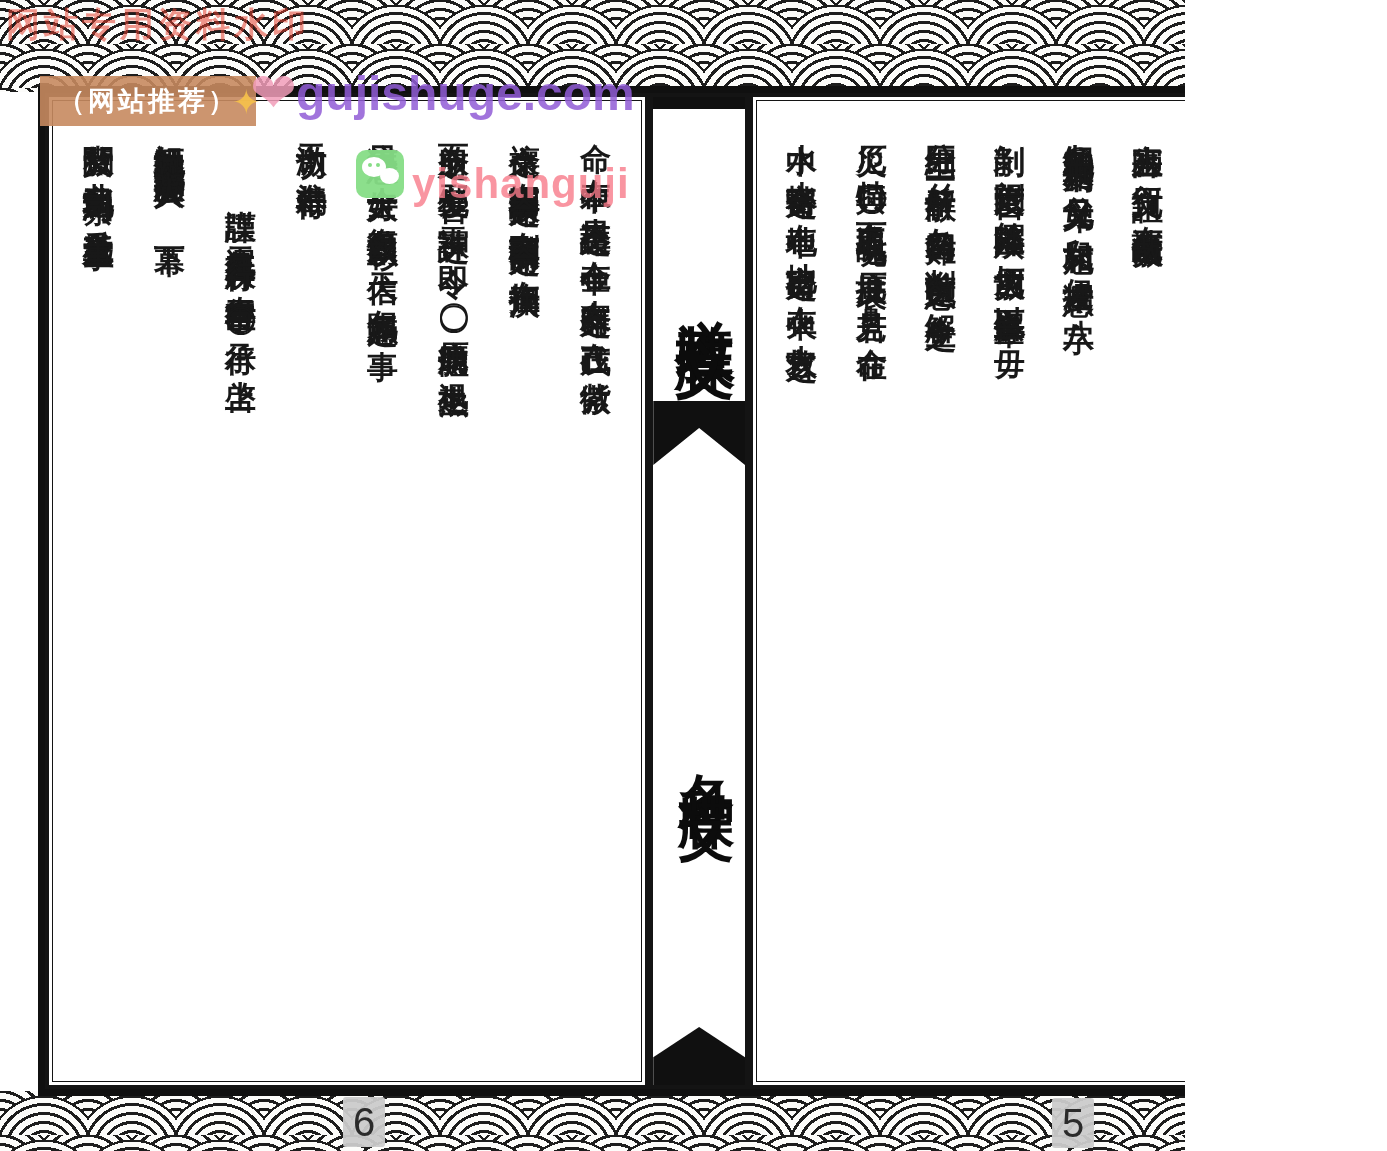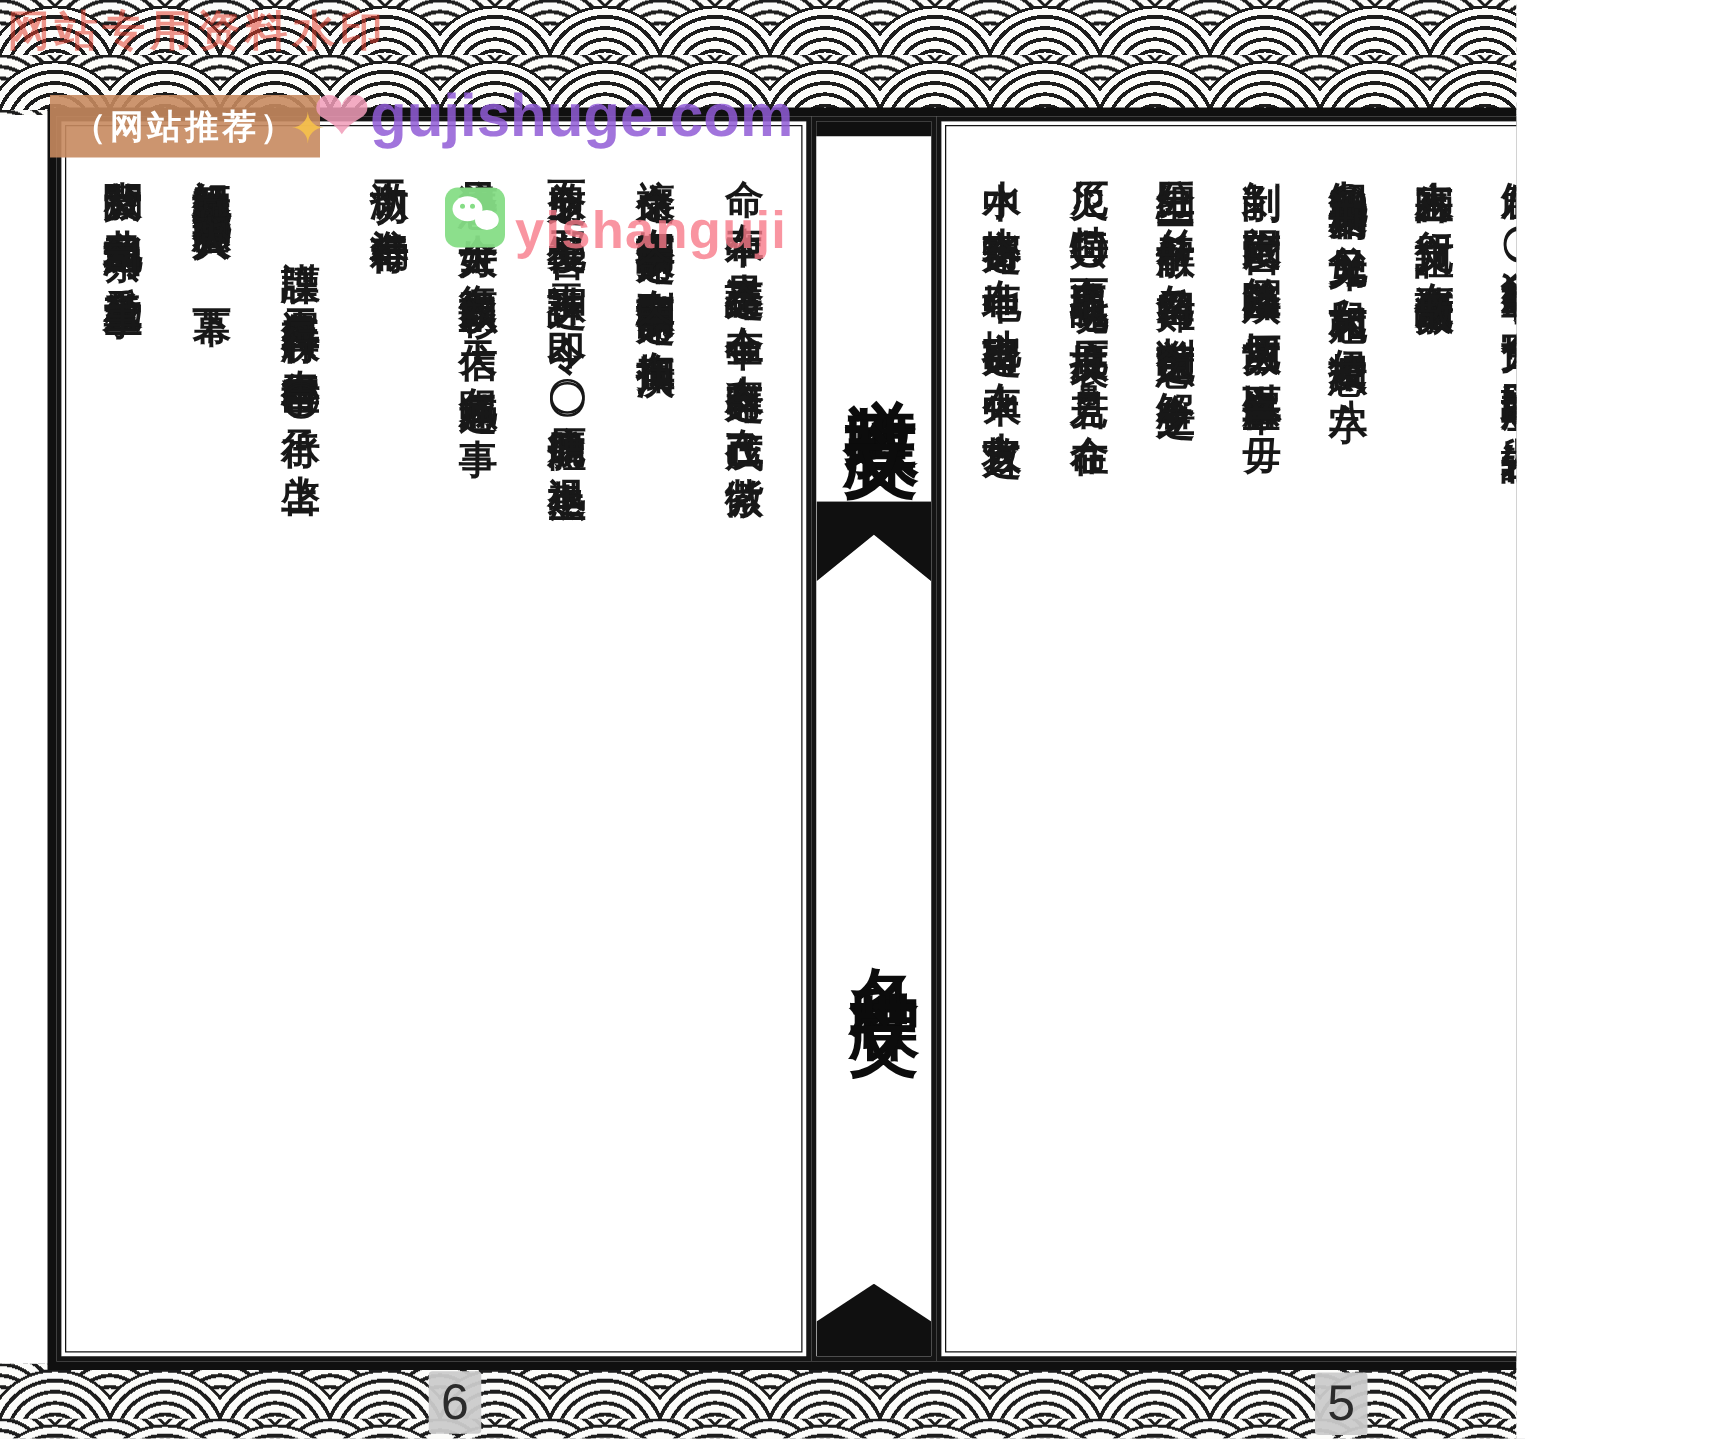--- a/index.html
+++ b/index.html
@@ -1,17 +1,17 @@
 <!DOCTYPE html>
 <html><head>
 <meta charset="utf-8">
 <style>
   html,body{margin:0;padding:0;background:#ffffff;}
   .stage{position:relative;width:1185px;height:1151px;overflow:hidden;
-         font-family:"Liberation Serif","DejaVu Serif",serif;background:#ffffff;padding-left:28px;}
+         font-family:"Liberation Serif","DejaVu Serif",serif;background:#ffffff;}
 
   
   .waves{
     background:
       radial-gradient(circle at 50% 138%,
         #fcfcfa 0 13%, #1d1d1d 13% 17%, #fcfcfa 17% 25%, #1d1d1d 25% 29%,
         #fcfcfa 29% 37%, #1d1d1d 37% 41%, #fcfcfa 41% 49%, #1d1d1d 49% 53%,
         #fcfcfa 53% 61%, #1d1d1d 61% 65%, #fcfcfa 65% 72%, #1d1d1d 72% 75%,
         transparent 75%) 0 0 / 88px 44px repeat,
       radial-gradient(circle at 50% 138%,

